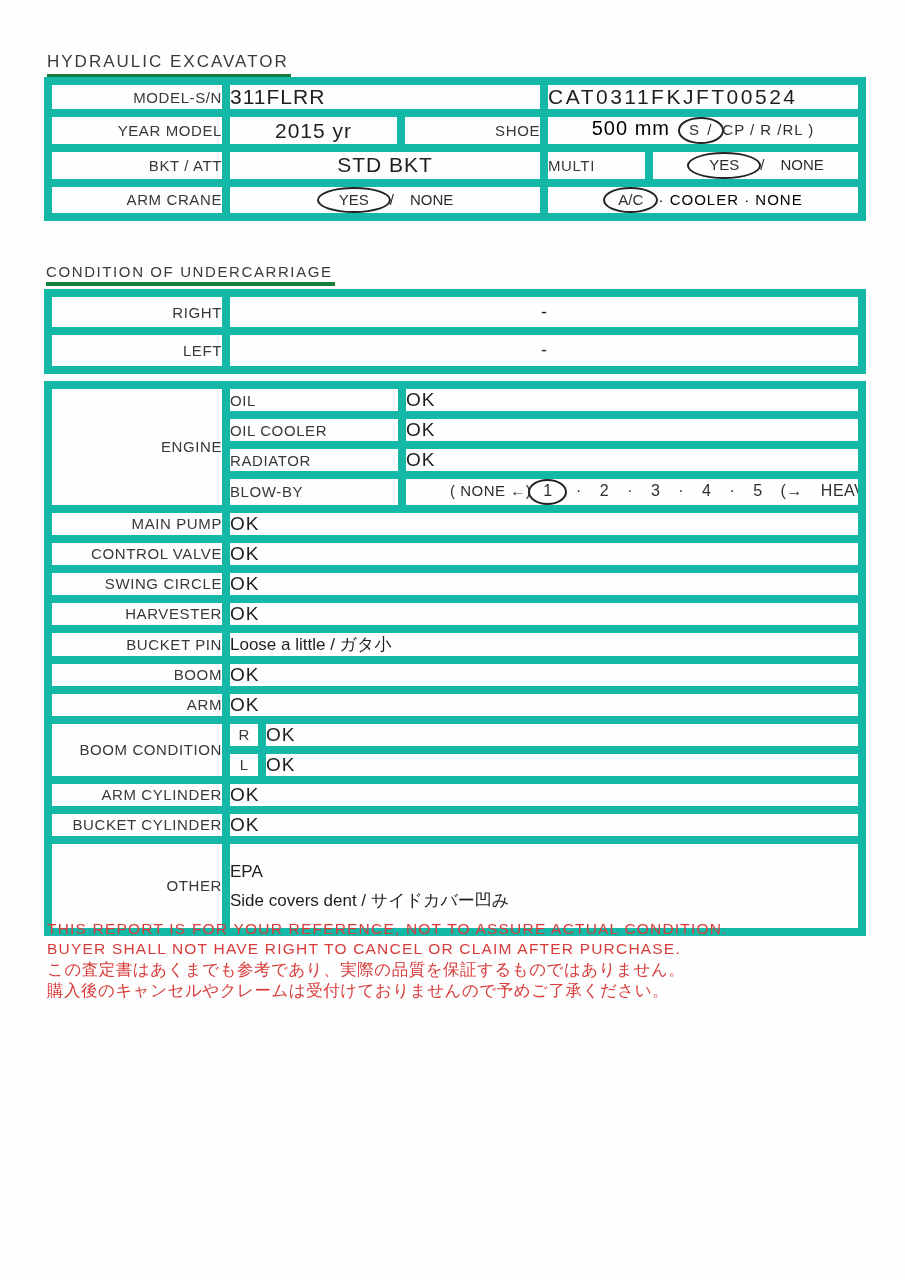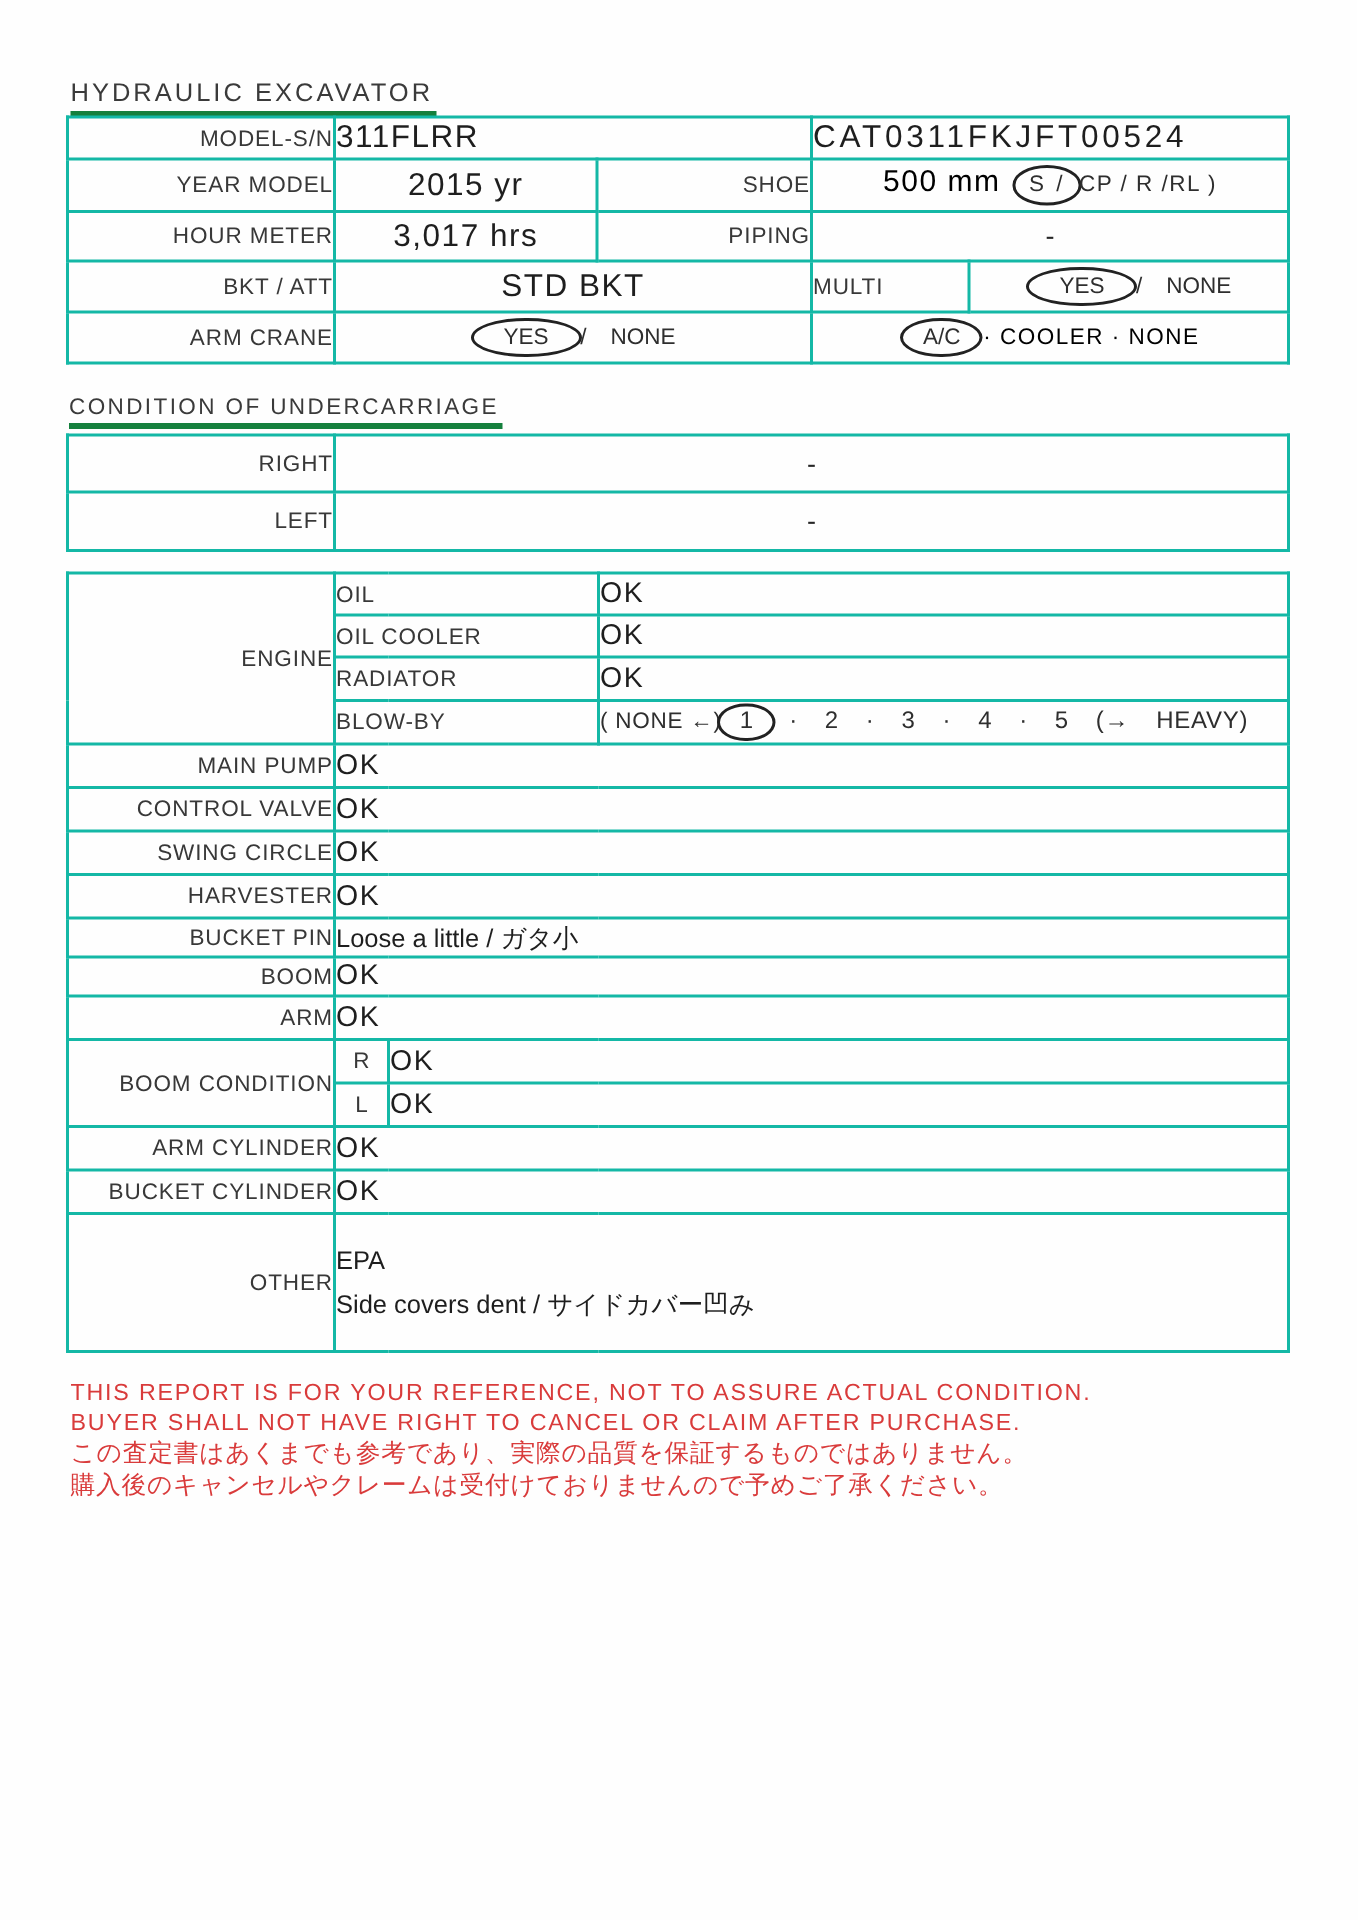--- a/index.html
+++ b/index.html
@@ -8,21 +8,21 @@
     font-family:"Liberation Sans", sans-serif; color:#262626; overflow:hidden;
   }
   .section-heading {
     position:absolute; display:inline-block; color:#3a3a3a;
     border-bottom:4px solid #15803d; padding:0 2px 2px 0; white-space:nowrap;
   }
   .title-heading { left:47px; top:52px; font-size:17px; letter-spacing:2px; }
   .uc-heading   { left:46px; top:263px; font-size:15px; letter-spacing:1.6px; }
 
   table.tbl { position:absolute; left:44px; border-collapse:collapse; table-layout:fixed; }
-  table.tbl td { border:2px solid #14b8a6; padding:0; vertical-align:middle; white-space:nowrap; overflow:hidden; }
+  table.tbl td { border:8px solid #14b8a6; padding:0; vertical-align:middle; white-space:nowrap; overflow:hidden; }
 
   .r28{height:28px} .r29{height:29px} .r30{height:26px} .r33{height:33px}
   .r34{height:34px} .r35{height:35px} .r38{height:38px} .r39{height:39px} .r92{height:92px}
 
   .lbl  { text-align:right; padding-right:5px; font-size:15px; letter-spacing:0.6px; color:#383838; }
   .sub  { text-align:left; font-size:15px; letter-spacing:0.6px; color:#383838; }
   .ctr  { text-align:center; }
   .big  { font-size:21px; letter-spacing:1px; color:#1e1e1e; }
   .serial { font-size:21px; letter-spacing:2.5px; }
   .pad6 { padding-left:6px; }
@@ -41,21 +41,21 @@
   .oval {
     display:inline-block; border:2px solid #222; border-radius:50%;
     text-align:center; color:#2e2e2e; line-height:1.3;
   }
   .oval-yes { font-size:15px; padding:1px 20px 2px; margin-right:-7px; }
   .oval-s   { font-size:15px; padding:1px 9px 2px; margin-right:-2px; letter-spacing:2px; }
   .oval-ac  { font-size:15px; padding:1px 13px 2px; margin-right:-4px; }
   .oval-1   { font-size:16px; padding:0 13px 1px; margin:0 5px 0 -3px; }
 
   .blowby-cell { padding-left:8px; }
-  .bb-prefix { font-size:15px; letter-spacing:0.5px; color:#2e2e2e; }
+  .bb-prefix { font-size:15px; letter-spacing:0.5px; color:#2e2e2e;padding-left:44px; }
   .bb-rest   { font-size:16px; letter-spacing:0.5px; word-spacing:13px; color:#2e2e2e; margin-left:4px; }
 
   .rl-col { text-align:center; font-size:15px; color:#383838; }
 
   .other-val { vertical-align:top; padding:4px 0 0 6px; }
   .other-val div { line-height:29px; font-size:17px; color:#1e1e1e; }
 
   .disclaimer { position:absolute; left:47px; top:919px; color:var(--red,#d93b3b); }
   .disclaimer p { margin:0; }
   .disc-en { font-size:15.5px; letter-spacing:1.2px; line-height:20px; }
@@ -83,26 +83,20 @@
         <td class="big serial pad6" colspan="2">CAT0311FKJFT00524</td>
       </tr>
       <tr class="r35">
         <td class="lbl">YEAR MODEL</td>
         <td class="big ctr">2015 yr</td>
         <td class="lbl">SHOE</td>
         <td class="ctr" colspan="2">
           <span class="shoe-size">500 mm</span><span class="oval oval-s">S /</span><span class="shoe-rest">CP / R /RL )</span>
         </td>
       </tr>
-      <tr class="r33">
-        <td class="lbl">HOUR METER</td>
-        <td class="big ctr">3,017 hrs</td>
-        <td class="lbl">PIPING</td>
-        <td class="ctr dash" colspan="2">-</td>
-      </tr>
       <tr class="r34">
         <td class="lbl">BKT / ATT</td>
         <td class="big ctr" colspan="2">STD BKT</td>
         <td class="sub">MULTI</td>
         <td class="ctr yn">
           <span class="oval oval-yes">YES</span><span class="sep">/</span><span>NONE</span>
         </td>
       </tr>
       <tr class="r34">
         <td class="lbl">ARM CRANE</td>

